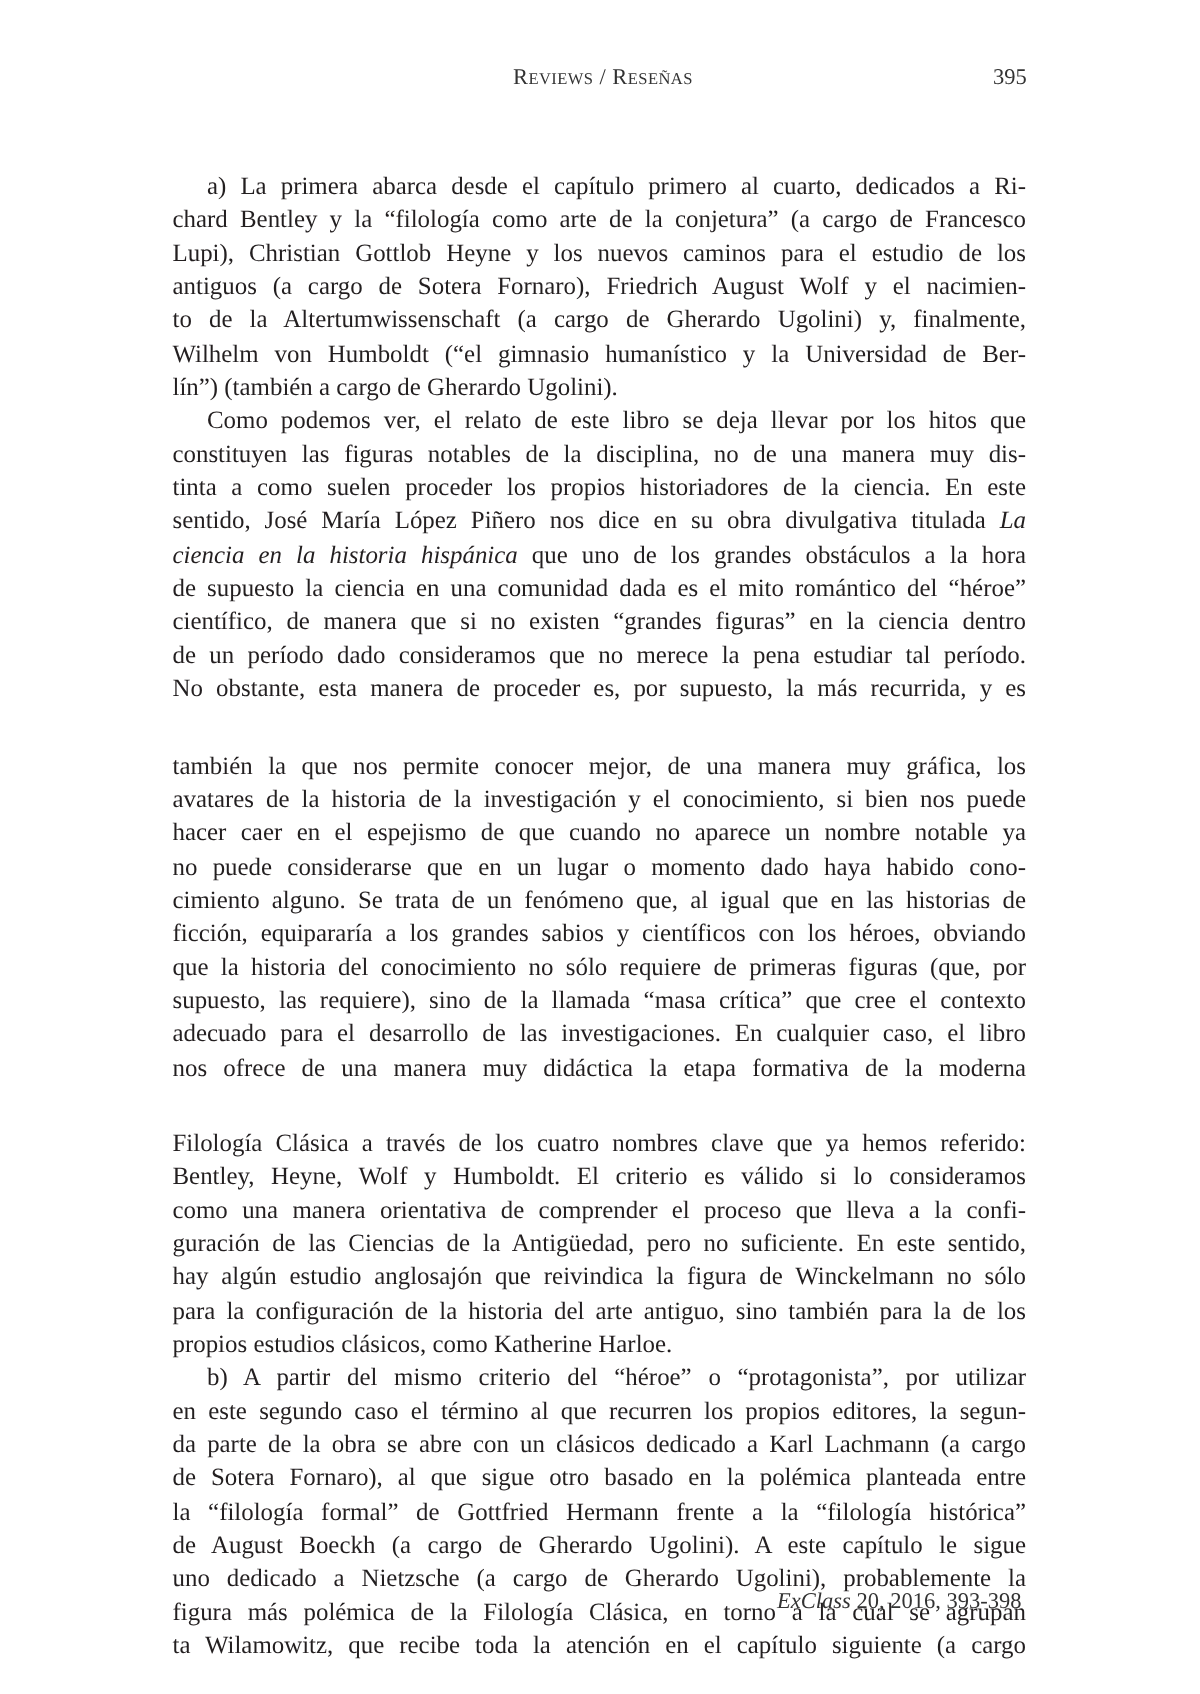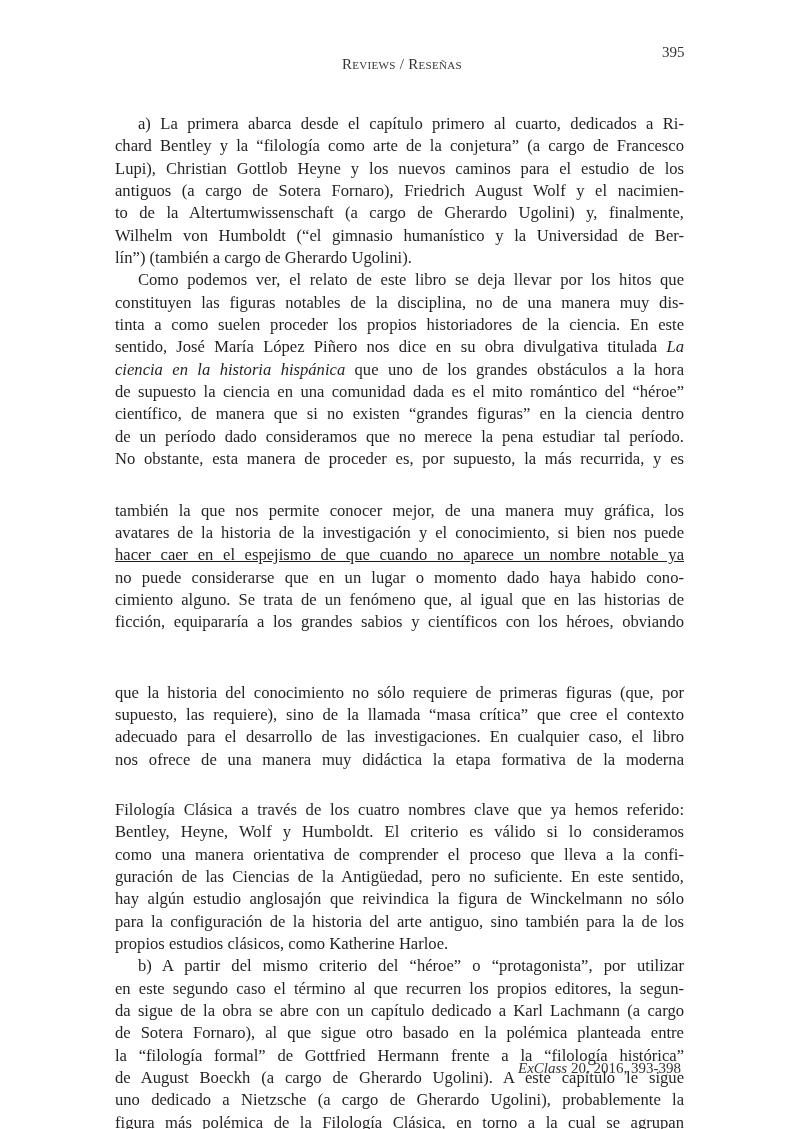--- a/index.html
+++ b/index.html
@@ -1,19 +1,19 @@
 <!DOCTYPE html>
 <html><head>
 <meta charset="utf-8">
 <style>
   html, body { margin: 0; padding: 0; background: #ffffff; }
   body { width: 800px; height: 1129px; position: relative; overflow: hidden;
          font-family: "Liberation Serif", "DejaVu Serif", serif; color: #231f20; }
   .running-head { position: absolute; top: 44px; left: 0; width: 800px; height: 24px; }
-  .rh-title { position: absolute; left: 342px; top: 12px; font-size: 15px; font-variant: small-caps; letter-spacing: 0.3px; color: #333; }
+  .rh-title { position: absolute; left: 342px; top: 0; font-size: 15px; font-variant: small-caps; letter-spacing: 0.3px; color: #333; }
   .rh-page { position: absolute; left: 662px; top: 0; font-size: 15px; color: #333; }
   .body-text { position: absolute; left: 115px; top: 113px; width: 569px; }
   .line { display: block; height: 22.35px; line-height: 22.35px; font-size: 16.6px;
           text-align: justify; text-align-last: justify; white-space: nowrap; overflow: visible; }
   .line.last { text-align-last: left; }
   .line.indent { padding-left: 23px; }
   em { font-style: italic; }
   .footer { position: absolute; top: 1060px; left: 518px; font-size: 15px; color: #333; }
   .footer em { font-style: italic; margin-top: 27px; }
 </style>
@@ -37,38 +37,38 @@
     <div class="line" style="white-space: nowrap; word-spacing: 0px; text-align: left;"><span>constituyen las figuras notables de la disciplina, no de una manera muy dis-</span></div>
     <div class="line" style="white-space: nowrap; word-spacing: 0px; text-align: left;"><span>tinta a como suelen proceder los propios historiadores de la ciencia. En este</span></div>
     <div class="line" style="white-space: nowrap; word-spacing: 0px; text-align: left;"><span>sentido, José María López Piñero nos dice en su obra divulgativa titulada </span><em>La</em></div>
     <div class="line" style="white-space: nowrap; word-spacing: 0px; text-align: left;"><em>ciencia en la historia hispánica</em><span> que uno de los grandes obstáculos a la hora</span></div>
     <div class="line" style="white-space: nowrap; word-spacing: 0px; text-align: left;"><span>de supuesto la ciencia en una comunidad dada es el mito romántico del “héroe”</span></div>
     <div class="line" style="white-space: nowrap; word-spacing: 0px; text-align: left;"><span>científico, de manera que si no existen “grandes figuras” en la ciencia dentro</span></div>
     <div class="line" style="white-space: nowrap; word-spacing: 0px; text-align: left;"><span>de un período dado consideramos que no merece la pena estudiar tal período.</span></div>
     <div class="line" style="white-space: nowrap; word-spacing: 0px; text-align: left;"><span>No obstante, esta manera de proceder es, por supuesto, la más recurrida, y es</span></div>
     <div class="line" style="white-space: nowrap; word-spacing: 0px; text-align: left; margin-top: 29px;"><span>también la que nos permite conocer mejor, de una manera muy gráfica, los</span></div>
     <div class="line" style="white-space: nowrap; word-spacing: 0px; text-align: left;"><span>avatares de la historia de la investigación y el conocimiento, si bien nos puede</span></div>
-    <div class="line" style="white-space: nowrap; word-spacing: 0px; text-align: left; text-decoration: underline;"><span>hacer caer en el espejismo de que cuando no aparece un nombre notable ya</span></div>
+    <div class="line" style="white-space: nowrap; word-spacing: 0px; text-align: left;"><span>hacer caer en el espejismo de que cuando no aparece un nombre notable ya</span></div>
     <div class="line" style="white-space: nowrap; word-spacing: 0px; text-align: left;"><span>no puede considerarse que en un lugar o momento dado haya habido cono-</span></div>
     <div class="line" style="white-space: nowrap; word-spacing: 0px; text-align: left;"><span>cimiento alguno. Se trata de un fenómeno que, al igual que en las historias de</span></div>
     <div class="line" style="white-space: nowrap; word-spacing: 0px; text-align: left;"><span>ficción, equipararía a los grandes sabios y científicos con los héroes, obviando</span></div>
-    <div class="line" style="white-space: nowrap; word-spacing: 0px; text-align: left; margin-top: 48px;"><span>que la historia del conocimiento no sólo requiere de primeras figuras (que, por</span></div>
+    <div class="line" style="white-space: nowrap; word-spacing: 0px; text-align: left;"><span>que la historia del conocimiento no sólo requiere de primeras figuras (que, por</span></div>
     <div class="line" style="white-space: nowrap; word-spacing: 0px; text-align: left;"><span>supuesto, las requiere), sino de la llamada “masa crítica” que cree el contexto</span></div>
     <div class="line" style="white-space: nowrap; word-spacing: 0px; text-align: right;"><span>adecuado para el desarrollo de las investigaciones. En cualquier caso, el libro</span></div>
     <div class="line" style="white-space: nowrap; word-spacing: 0px; text-align: left;"><span>nos ofrece de una manera muy didáctica la etapa formativa de la moderna</span></div>
     <div class="line" style="white-space: nowrap; word-spacing: 0px; text-align: left; margin-top: 28px;"><span>Filología Clásica a través de los cuatro nombres clave que ya hemos referido:</span></div>
     <div class="line" style="white-space: nowrap; word-spacing: 0px; text-align: left;"><span>Bentley, Heyne, Wolf y Humboldt. El criterio es válido si lo consideramos</span></div>
     <div class="line" style="white-space: nowrap; word-spacing: 0px; text-align: left;"><span>como una manera orientativa de comprender el proceso que lleva a la confi-</span></div>
     <div class="line" style="white-space: nowrap; word-spacing: 0px; text-align: left;"><span>guración de las Ciencias de la Antigüedad, pero no suficiente. En este sentido,</span></div>
     <div class="line" style="white-space: nowrap; word-spacing: 0px; text-align: left;"><span>hay algún estudio anglosajón que reivindica la figura de Winckelmann no sólo</span></div>
     <div class="line" style="white-space: nowrap; word-spacing: 0px; text-align: left;"><span>para la configuración de la historia del arte antiguo, sino también para la de los</span></div>
     <div class="line last"><span>propios estudios clásicos, como Katherine Harloe.</span></div>
     <div class="line indent" style="white-space: nowrap; word-spacing: 0px; text-align: left;"><span>b)  A partir del mismo criterio del “héroe” o “protagonista”, por utilizar</span></div>
     <div class="line" style="white-space: nowrap; word-spacing: 0px; text-align: left;"><span>en este segundo caso el término al que recurren los propios editores, la segun-</span></div>
-    <div class="line" style="white-space: nowrap; word-spacing: 0px; text-align: left;"><span>da sigue de la obra se abre con un capítulo dedicado a Karl Lachmann (a cargo</span></div>
+    <div class="line" style="white-space: nowrap; word-spacing: 0px; text-align: left;"><span>da parte de la obra se abre con un clásicos dedicado a Karl Lachmann (a cargo</span></div>
     <div class="line" style="white-space: nowrap; word-spacing: 0px; text-align: left;"><span>de Sotera Fornaro), al que sigue otro basado en la polémica planteada entre</span></div>
     <div class="line" style="white-space: nowrap; word-spacing: 0px; text-align: left;"><span>la “filología formal” de Gottfried Hermann frente a la “filología histórica”</span></div>
     <div class="line" style="white-space: nowrap; word-spacing: 0px; text-align: left;"><span>de August Boeckh (a cargo de Gherardo Ugolini). A este capítulo le sigue</span></div>
     <div class="line" style="white-space: nowrap; word-spacing: 0px; text-align: left;"><span>uno dedicado a Nietzsche (a cargo de Gherardo Ugolini), probablemente la</span></div>
     <div class="line" style="white-space: nowrap; word-spacing: 0px; text-align: left;"><span>figura más polémica de la Filología Clásica, en torno a la cual se agrupan</span></div>
     <div class="line" style="white-space: nowrap; word-spacing: 0px; text-align: left;"><span>ta Wilamowitz, que recibe toda la atención en el capítulo siguiente (a cargo</span></div>
   </div>
 
 <div class="footer">
   <em>ExClass</em><span> 20, 2016, 393-398</span>

